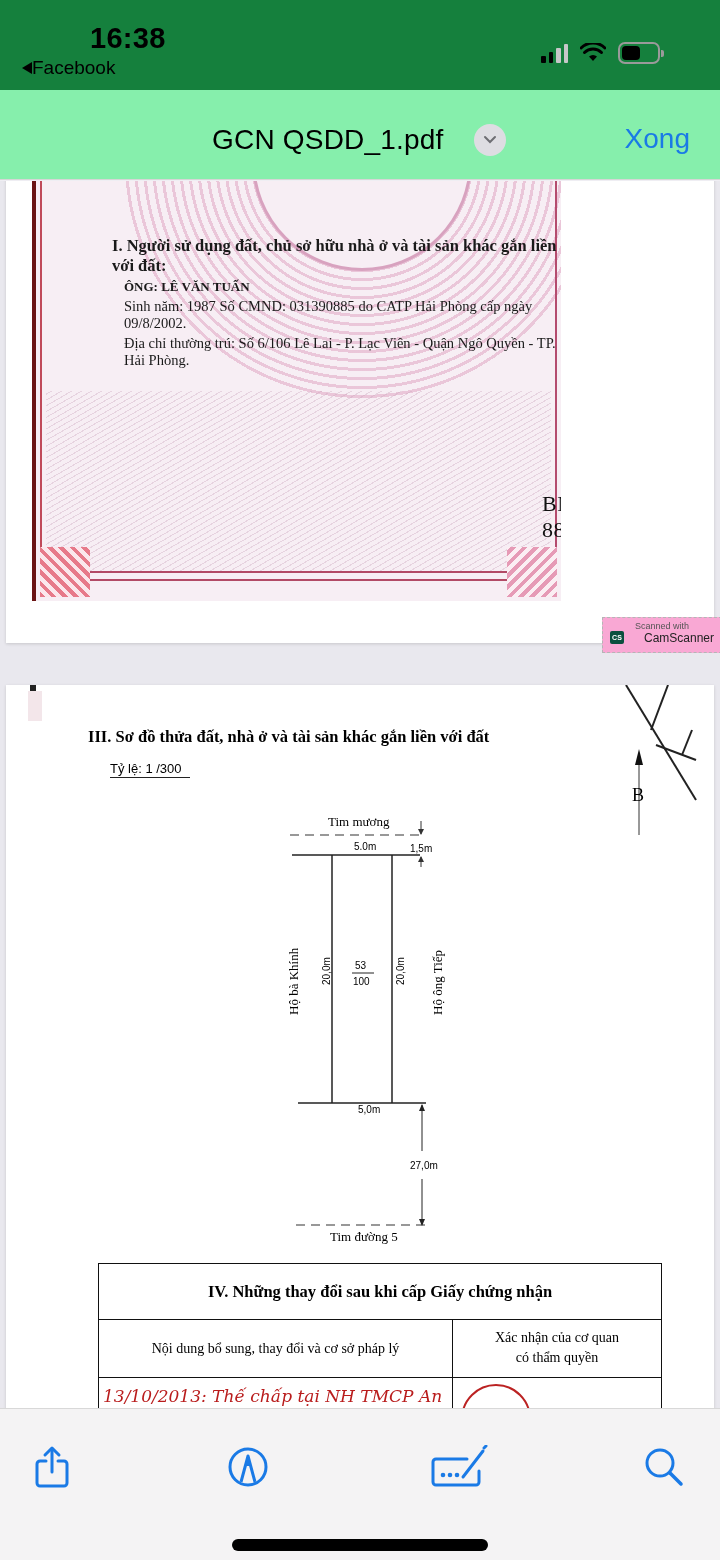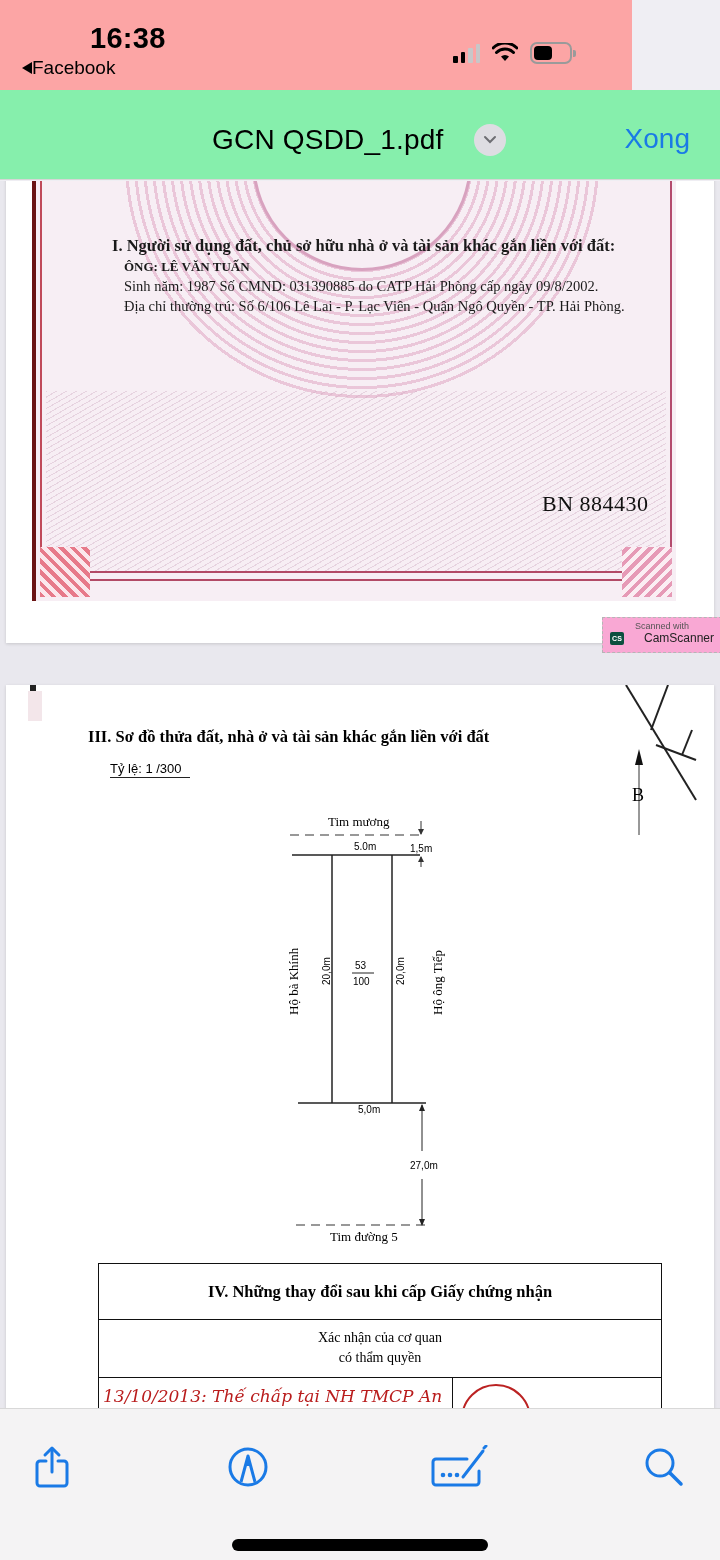--- a/index.html
+++ b/index.html
@@ -1,20 +1,20 @@
 <!DOCTYPE html>
 <html><head>
 <meta charset="utf-8">
 <style>
   * { box-sizing: border-box; margin: 0; padding: 0; }
   html, body { width: 720px; height: 1560px; overflow: hidden; background: #efeef3; }
   body { position: relative; font-family: "Liberation Sans", sans-serif; color: #000; }
 
   
-  .status-bar { position: absolute; top: 0; left: 0; width: 632px; height: 90px; background: #fca5a5; }
+  .status-bar { position: absolute; top: 0; left: 0; width: 720px; height: 90px; background: #15803d; }
   .time { position: absolute; left: 90px; top: 22px; font-size: 29px; font-weight: bold; letter-spacing: 0.3px; }
   .back-app { position: absolute; left: 22px; top: 57px; font-size: 19px; display: flex; align-items: center; }
   .back-app .tri { width: 0; height: 0; border-top: 6px solid transparent; border-bottom: 6px solid transparent; border-right: 10px solid #000; }
   .sys-icons { position: absolute; right: 60px; top: 42px; display: flex; align-items: center; gap: 12px; }
   .signal { display: flex; align-items: flex-end; gap: 3px; height: 20px; }
   .signal span { width: 4.5px; border-radius: 1px; background: #000; }
   .signal span.off { background: #c7c7c9; }
   .battery { width: 42px; height: 22px; border: 2px solid #9a9a9a; border-radius: 7px; position: relative; padding: 2px; }
   .battery .fill { width: 52%; height: 100%; background: #000; border-radius: 4px; }
   .battery::after { content: ""; position: absolute; right: -6px; top: 6px; width: 3px; height: 7px; background: #9a9a9a; border-radius: 0 2px 2px 0; }
@@ -22,21 +22,21 @@
   
   .nav-bar { position: absolute; top: 90px; left: 0; width: 720px; height: 90px; background: #86efac; border-bottom: 1px solid #d6d6d6; }
   .doc-title { position: absolute; left: 212px; top: 34px; font-size: 28px; letter-spacing: 0.2px; }
   .title-chevron { position: absolute; left: 474px; top: 34px; width: 32px; height: 32px; border-radius: 50%; background: #dedde2; display: flex; align-items: center; justify-content: center; cursor: pointer; }
   .done-btn { position: absolute; right: 30px; top: 33px; font-size: 28px; color: #1a7ae6; cursor: pointer; }
 
   
   .viewport { position: absolute; top: 181px; left: 0; width: 720px; height: 1227px; overflow: hidden; background: #e9e8ee; }
 
   .page1 { position: absolute; left: 6px; top: -10px; width: 708px; height: 472px; background: #fff; box-shadow: 0 1px 3px rgba(0,0,0,.15); }
-  .cert { position: absolute; left: 26px; top: 0; width: 644px; height: 430px; background: #f7eef4; overflow: hidden; }
+  .cert { position: absolute; left: 26px; top: 0; width: 529px; height: 430px; background: #f7eef4; overflow: hidden; }
   .cert .outer-l { position: absolute; left: 0; top: 0; width: 4px; height: 100%; background: #6b1414; }
   .cert .border-l2 { position: absolute; left: 8px; top: 0; width: 2px; height: 420px; background: #c04a5a; }
   .cert .border-r { position: absolute; right: 4px; top: 0; width: 2px; height: 420px; background: #b44c6e; }
   .cert .border-b { position: absolute; left: 10px; right: 6px; top: 400px; height: 2px; background: #b24a66; }
   .cert .border-b2 { position: absolute; left: 10px; right: 6px; top: 408px; height: 1.5px; background: #b24a66; }
   .corner { position: absolute; width: 50px; height: 50px; background: repeating-linear-gradient(45deg, #e77a8a 0 4px, #fbe7ec 4px 8px); }
   .corner.bl { left: 8px; top: 376px; }
   .corner.br { right: 4px; top: 376px; background: repeating-linear-gradient(-45deg, #e69ab6 0 4px, #fbeef3 4px 8px); }
   .drum { position: absolute; left: 90px; top: -250px; width: 480px; height: 480px; border-radius: 50%;
           background: repeating-radial-gradient(circle at center, #e8bfd4 0 3px, #f7eef4 3px 9px); opacity: .85; }
@@ -44,21 +44,21 @@
   .guilloche { position: absolute; left: 14px; right: 10px; top: 220px; height: 180px;
                background: repeating-linear-gradient(-30deg, rgba(200,160,185,.35) 0 1px, transparent 1px 5px); }
   .cert-text { position: absolute; left: 80px; top: 65px; font-family: "Liberation Serif", serif; color: #1a1a1a; }
   .cert-text .heading { font-size: 16.5px; font-weight: bold; }
   .cert-text .line { font-size: 14.5px; margin-left: 12px; margin-top: 3px; }
   .cert-text .owner { font-weight: bold; font-size: 13px; }
   .serial { position: absolute; left: 510px; top: 320px; font-family: "Liberation Serif", serif; font-size: 22px; color: #111; letter-spacing: .5px; }
 
   .camscanner { position: absolute; left: 596px; top: 446px; width: 120px; height: 36px; border: 1px dashed #b5b5b5; background: #f9a8d4; text-align: center; }
   .camscanner .small { font-size: 9px; color: #555; margin-top: 3px; }
-  .camscanner .brand { font-size: 12px; color: #222; display: flex; align-items: flex-end; justify-content: center; gap: 20px; }
+  .camscanner .brand { font-size: 12px; color: #222; display: flex; align-items: flex-start; justify-content: center; gap: 20px; }
   .cs-logo { width: 14px; height: 13px; background: #0b4f3e; color: #fff; font-size: 7px; font-weight: bold; border-radius: 2px; line-height: 13px; text-align: center; }
 
   .page2 { position: absolute; left: 6px; top: 504px; width: 708px; height: 760px; background: #fff; box-shadow: 0 1px 3px rgba(0,0,0,.15); overflow: hidden; }
   .p2-heading { position: absolute; left: 82px; top: 42px; font-family: "Liberation Serif", serif; font-weight: bold; font-size: 16.5px; }
   .p2-scale { position: absolute; left: 104px; top: 76px; font-family: Liberation Sans, sans-serif; font-size: 13px; border-bottom: 1.5px solid #222; padding-bottom: 1px; padding-right: 8px; }
   .diagram { position: absolute; left: 0; top: 0; width: 708px; height: 760px; }
   .diagram text { font-family: "Liberation Sans", sans-serif; }
   .serif { font-family: "Liberation Serif", serif !important; }
 
   .changes-table { position: absolute; left: 92px; top: 578px; width: 564px; border: 1.5px solid #111; border-bottom: none; font-family: "Liberation Serif", serif; }
@@ -196,20 +196,21 @@
       <polygon points="416,541 413,534 419,534" fill="#222"></polygon>
       <text x="404" y="484" font-size="10">27,0m</text>
 
       <line x1="290" y1="540" x2="424" y2="540" stroke="#333" stroke-width="1.2" stroke-dasharray="9,6"></line>
       <text x="324" y="556" font-size="13" class="serif">Tim đường 5</text>
     </svg>
 
     <div class="changes-table">
       <div class="t-title">IV. Những thay đổi sau khi cấp Giấy chứng nhận</div>
       <div class="t-head">
+        <div class="c1">Nội dung bổ sung, thay đổi và cơ sở pháp lý</div>
         <div class="c2">
           <div>Xác nhận của cơ quan</div>
           <div>có thẩm quyền</div>
         </div>
       </div>
       <div class="t-row" style="position:relative;">
         <div class="c1">13/10/2013:  Thế chấp tại NH TMCP An Bình</div>
         <div class="c2"></div>
         <div class="stamp"></div>
       </div>

